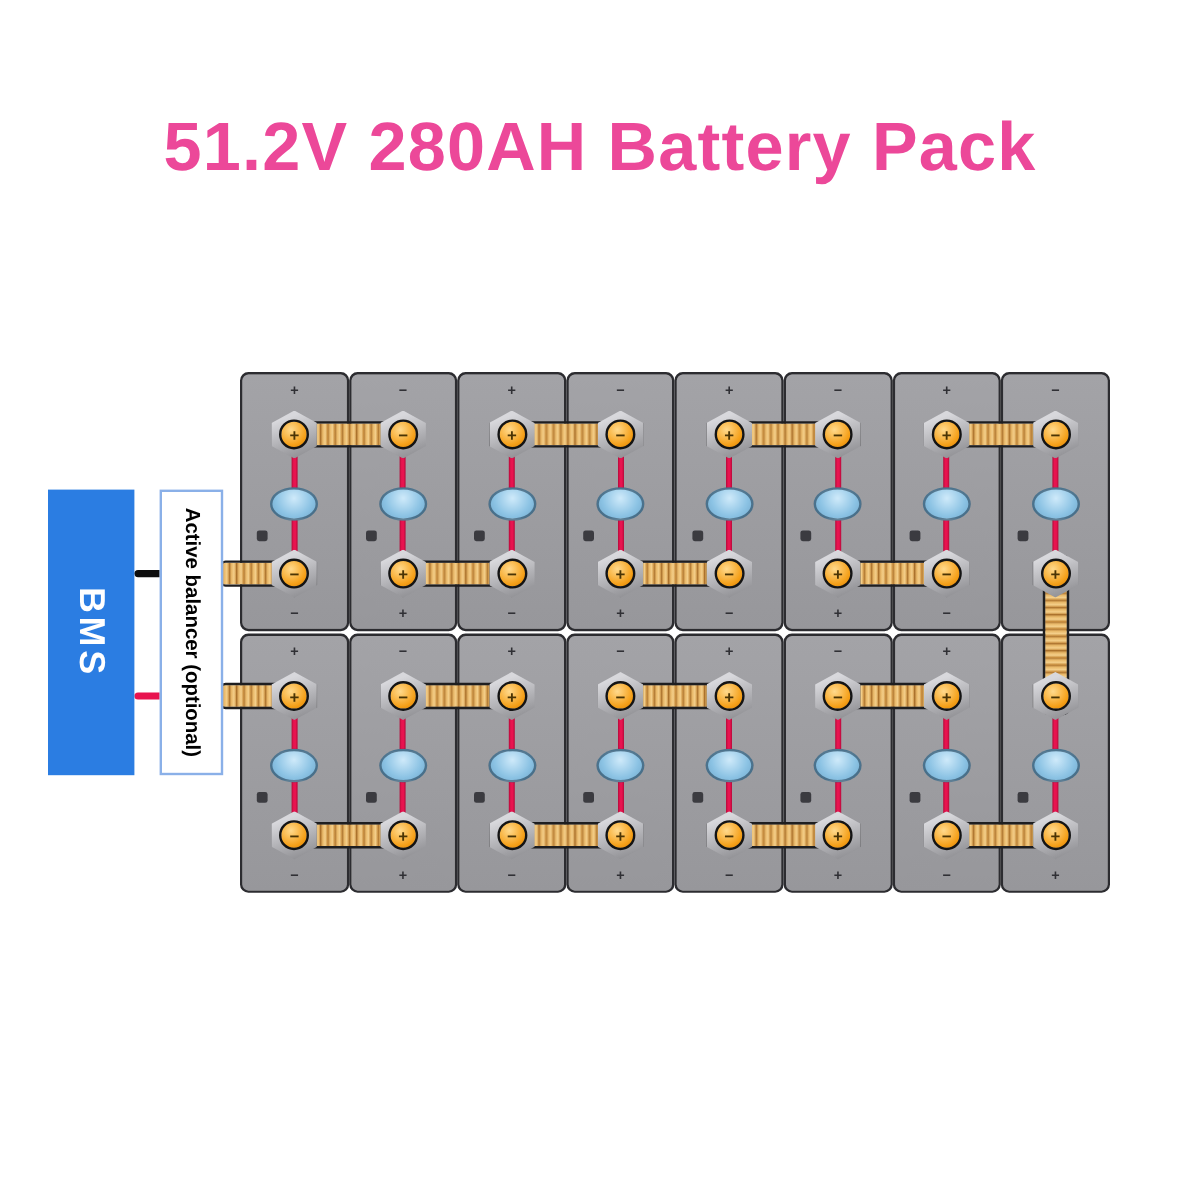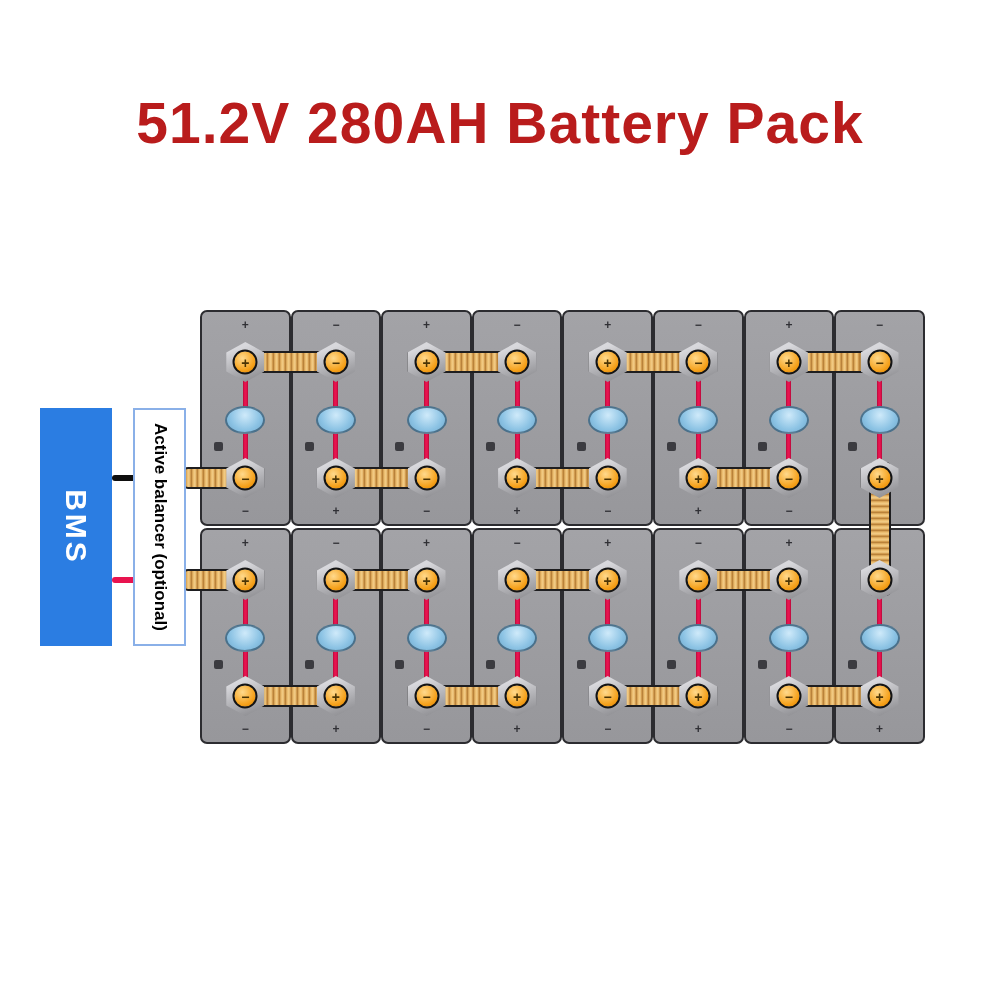--- a/index.html
+++ b/index.html
@@ -11,21 +11,21 @@
     font-family: "Liberation Sans", sans-serif;
     overflow: hidden;
   }
   #title {
     position: absolute;
     top: 90px; left: 0; width: 1000px;
     text-align: center;
     font-size: 57px;
     font-weight: 800;
     letter-spacing: 1px;
-    color: #b91c1c;
+    color: #ec4899;
   }
   #diagram { position: absolute; inset: 0; }
 
   
   #bms {
     position: absolute; left: 40px; top: 408px; width: 72px; height: 238px;
     background: var(--bms-blue); z-index: 10;
     display: flex; align-items: center; justify-content: center;
   }
   #bms span {

